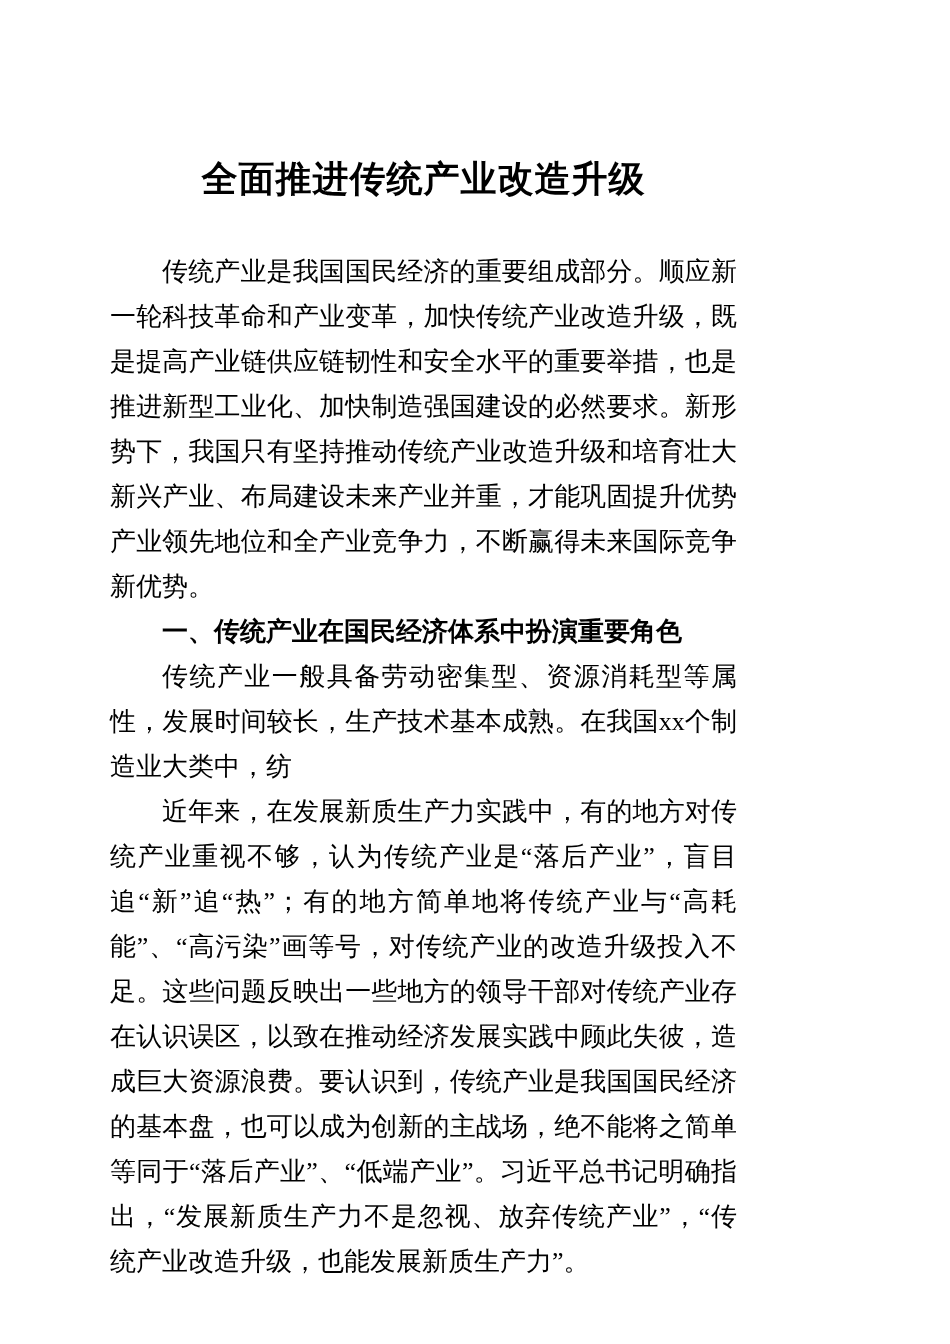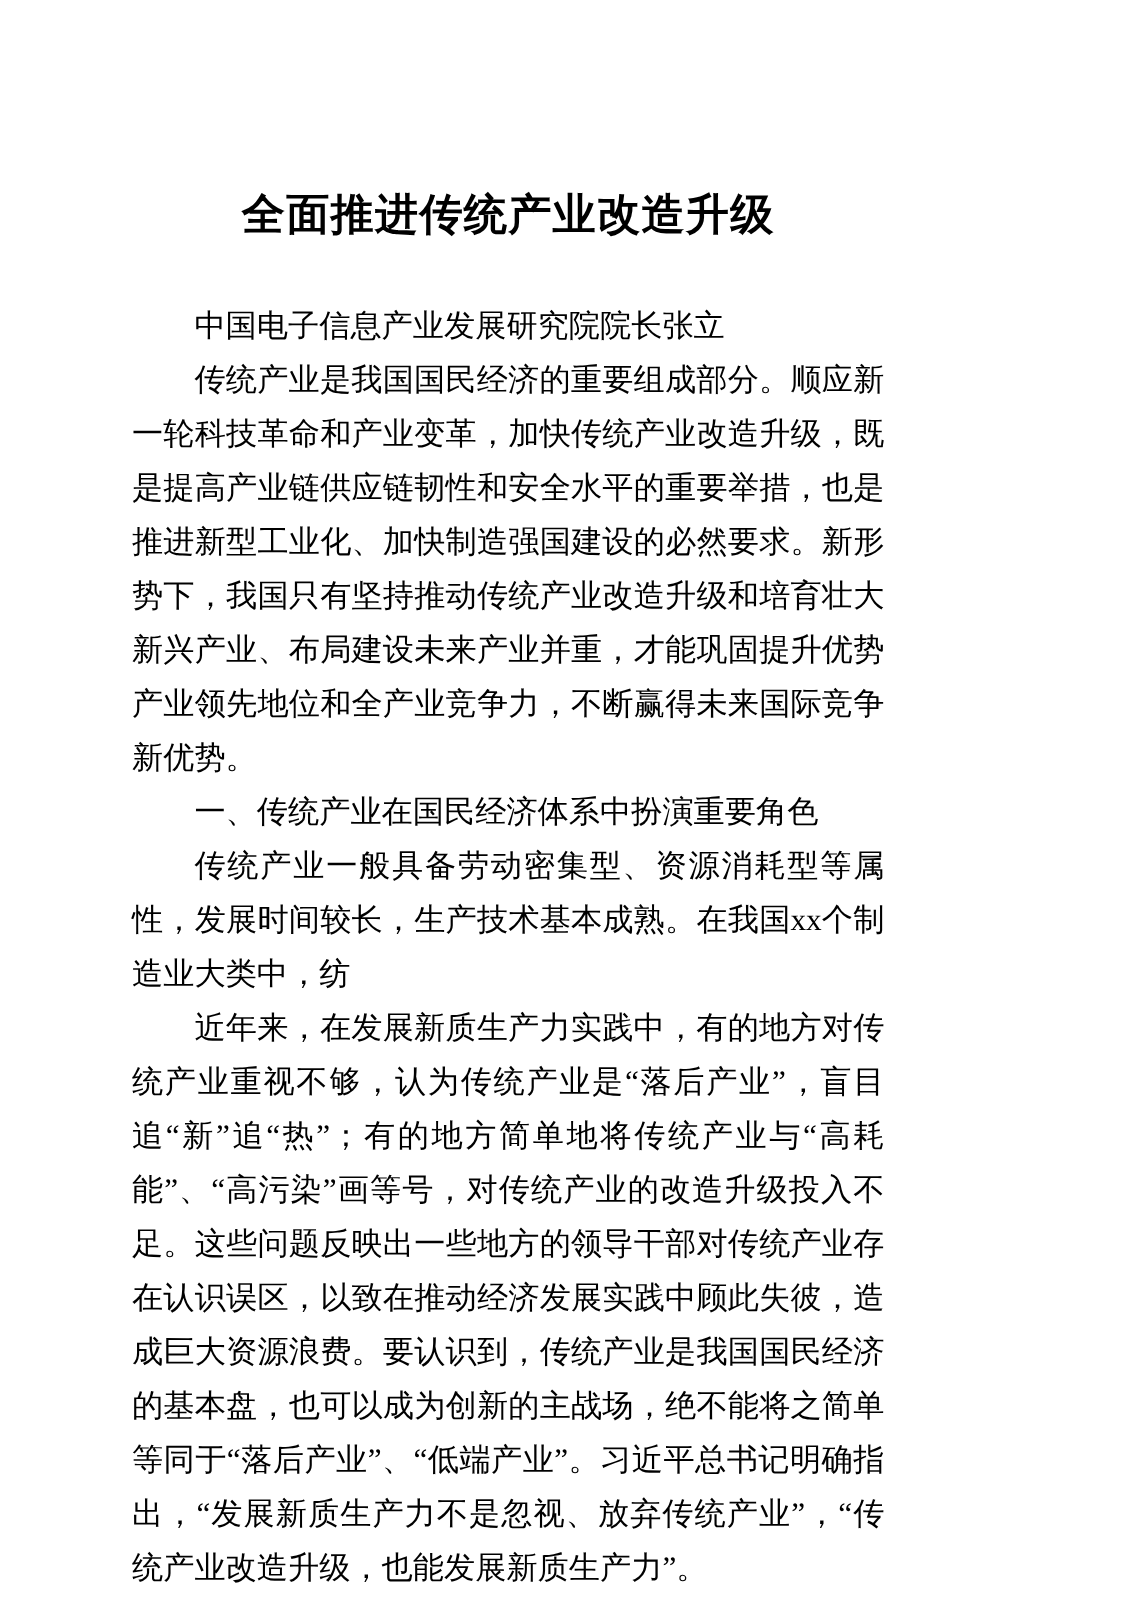--- a/index.html
+++ b/index.html
@@ -37,32 +37,31 @@
     text-indent: 2em;
   }
   .body-text {
     text-align: justify;
     text-justify: inter-ideograph;
   }
   .byline {
     text-align: left;
   }
   .section-heading {
-    font-weight: normal;
+    font-weight: bold;
     text-align: left;
   }
 </style>
 </head>
 <body>
 
 <div class="page">
 
   <h1 class="doc-title">全面推进传统产业改造升级</h1>
 
-  <p class="line byline">中国电子信息产业发展研究院院长张立</p>
 
   <p class="line body-text">传统产业是我国国民经济的重要组成部分。顺应新一轮科技革命和产业变革，加快传统产业改造升级，既是提高产业链供应链韧性和安全水平的重要举措，也是推进新型工业化、加快制造强国建设的必然要求。新形势下，我国只有坚持推动传统产业改造升级和培育壮大新兴产业、布局建设未来产业并重，才能巩固提升优势产业领先地位和全产业竞争力，不断赢得未来国际竞争新优势。</p>
 
   <h2 class="line section-heading">一、传统产业在国民经济体系中扮演重要角色</h2>
 
   <p class="line body-text">传统产业一般具备劳动密集型、资源消耗型等属性，发展时间较长，生产技术基本成熟。在我国xx个制造业大类中，纺</p>
 
   <p class="line body-text">近年来，在发展新质生产力实践中，有的地方对传统产业重视不够，认为传统产业是“落后产业”，盲目追“新”追“热”；有的地方简单地将传统产业与“高耗能”、“高污染”画等号，对传统产业的改造升级投入不足。这些问题反映出一些地方的领导干部对传统产业存在认识误区，以致在推动经济发展实践中顾此失彼，造成巨大资源浪费。要认识到，传统产业是我国国民经济的基本盘，也可以成为创新的主战场，绝不能将之简单等同于“落后产业”、“低端产业”。习近平总书记明确指出，“发展新质生产力不是忽视、放弃传统产业”，“传统产业改造升级，也能发展新质生产力”。</p>
 
 </div>

